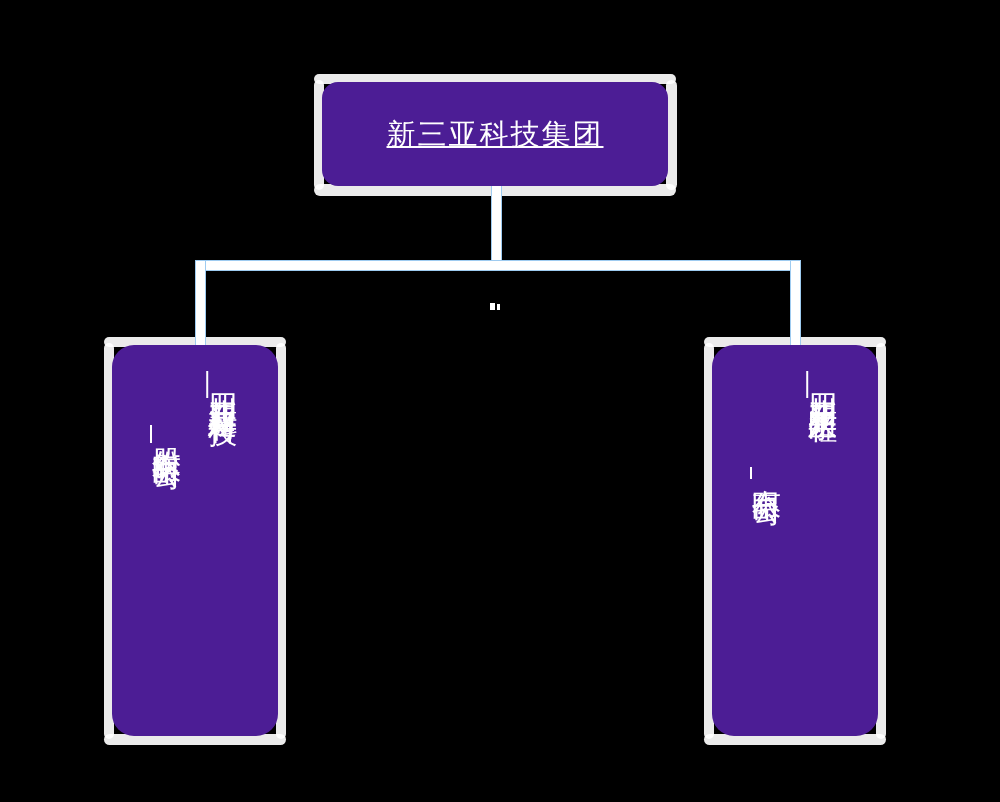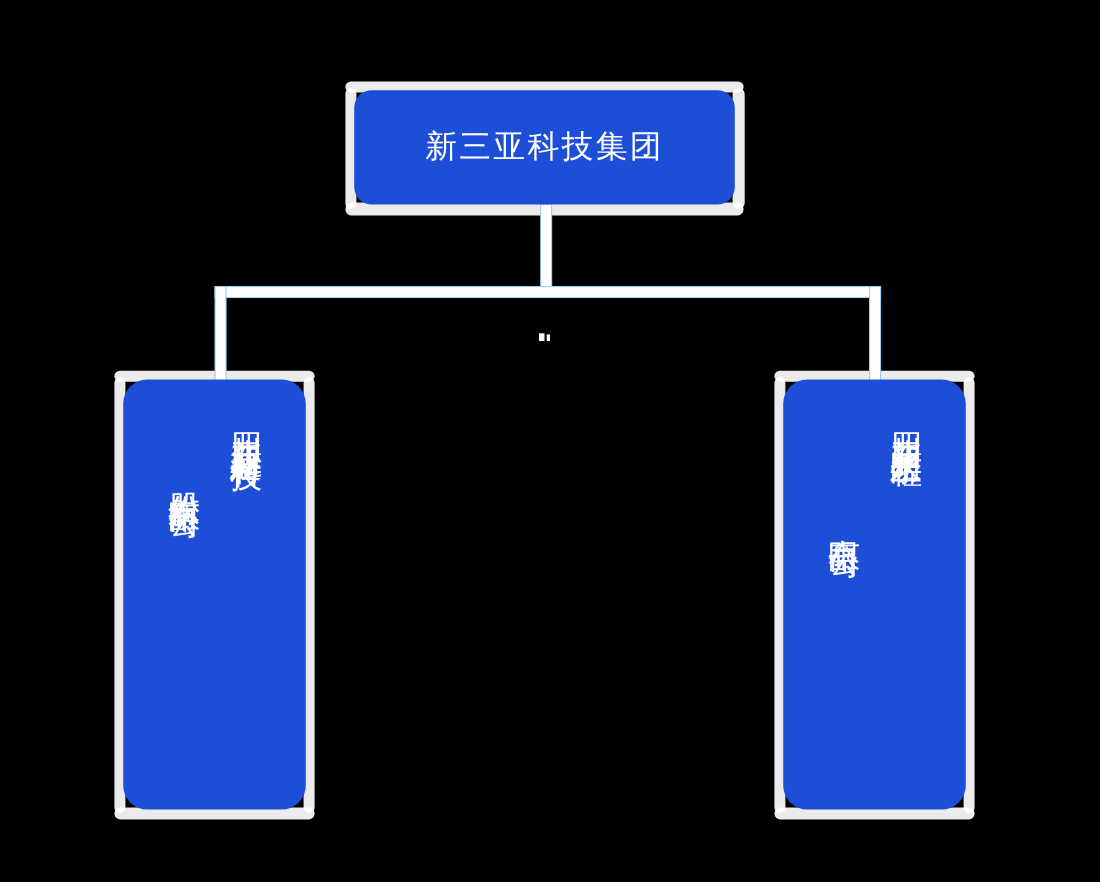--- a/index.html
+++ b/index.html
@@ -59,26 +59,27 @@
   
   .halo {
     position: absolute;
     background: #ffffff;
     opacity: 0.92;
   }
 
   
   .node {
     position: absolute;
-    background: #1d4ed8;
+    background: #4c1d95;
     color: #ffffff;
     box-sizing: border-box;
     display: flex;
     align-items: center;
     justify-content: center;
+    text-decoration: underline;
   }
   .node-root {
     left: 322px;
     top: 82px;
     width: 346px;
     height: 104px;
     border-radius: 16px;
   }
   .node-root .node-label {
     font-size: 29px;

